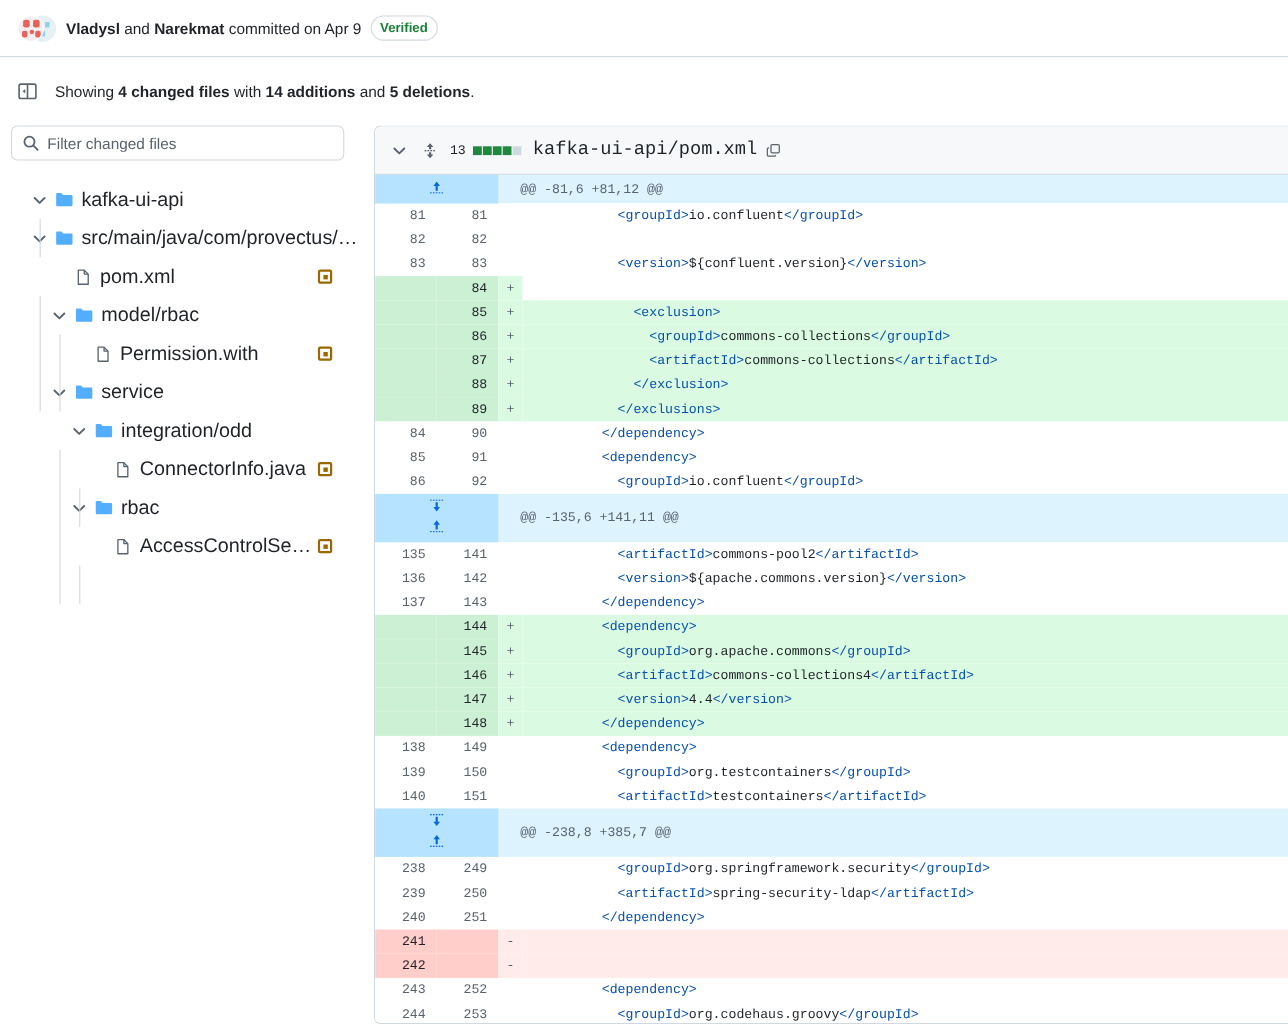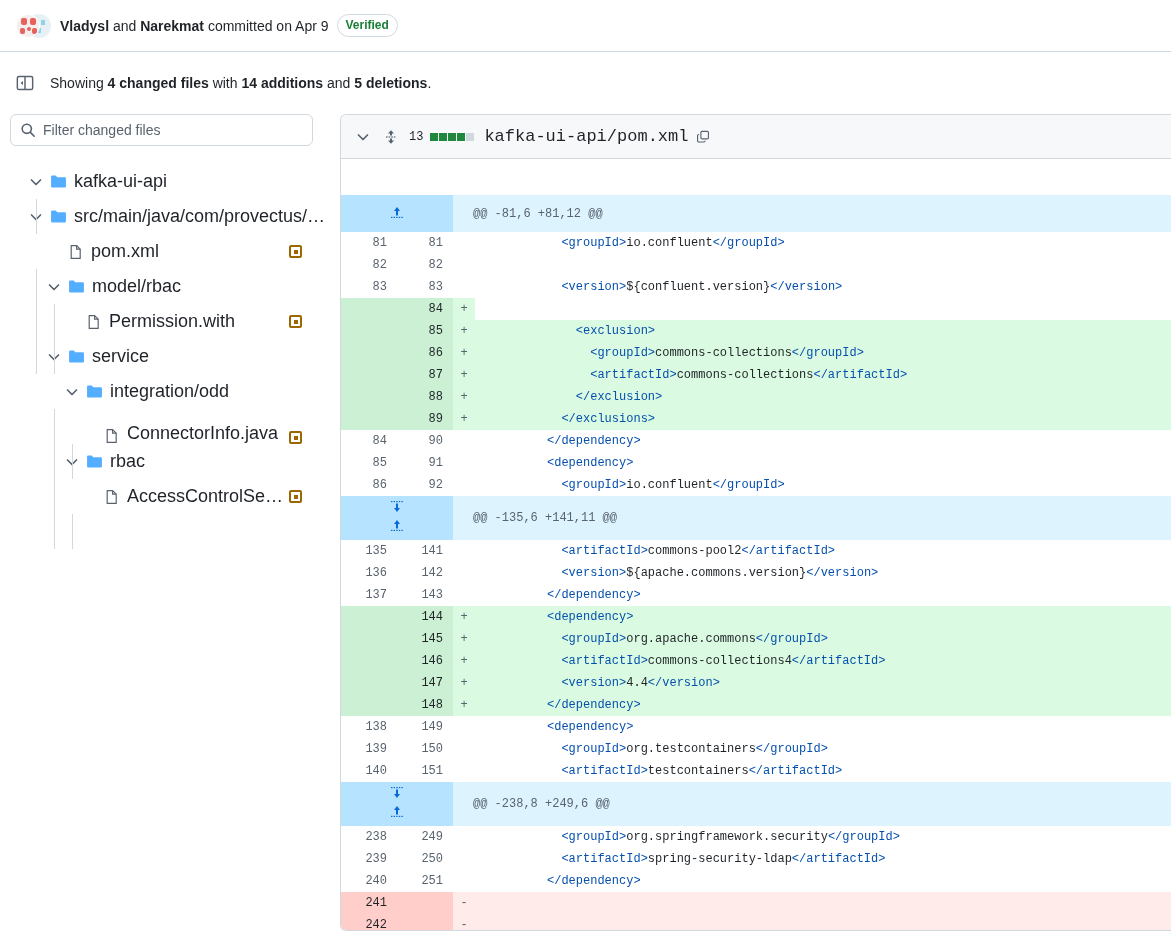--- a/index.html
+++ b/index.html
@@ -214,21 +214,21 @@
   .drow.del .ln { background: #ffcecb; color: #1f2328; }
   .drow.del .marker, .drow.del .code { background: #ffebe9; }
 
   
   .hunk {
     display: flex;
     font-family: "Liberation Mono", monospace;
     font-size: 12px;
     background: #ddf4ff;
   }
-  .hunk.h1 { height: 37px; margin-top: 36px; }
+  .hunk.h1 { height: 26px; }
   .hunk.h2 { height: 44px; }
   .hunk-btn {
     width: 112px;
     flex: none;
     background: #b6e3ff;
     display: flex;
     flex-direction: column;
     align-items: center;
     justify-content: center;
     color: #0969da;
@@ -349,21 +349,21 @@
         </div>
         <div class="trow" style="padding-left: 54px;">
           <span class="chev"><svg viewBox="0 0 16 16" fill="none" stroke="currentColor" stroke-width="1.7">
               <path d="M3.5 6 L8 10.5 L12.5 6" stroke-linecap="round" stroke-linejoin="round"></path>
             </svg></span>
           <span class="folder-icon"><svg viewBox="0 0 16 16" fill="#54aeff">
               <path d="M1 3.4a1 1 0 0 1 1-1h3.4l1.4 1.6H14a1 1 0 0 1 1 1v7.6a1 1 0 0 1-1 1H2a1 1 0 0 1-1-1z"></path>
             </svg></span>
           <span class="tlabel">integration/odd</span>
         </div>
-        <div class="trow" style="padding-left: 72px; align-items: flex-end;">
+        <div class="trow" style="padding-left: 72px;">
           <span class="chev-sp"></span>
           <span class="file-icon"><svg viewBox="0 0 16 16" fill="none" stroke="currentColor" stroke-width="1.2">
               <path d="M3.2 1.6h5.4l3.6 3.6v9.2H3.2z" stroke-linejoin="round"></path>
               <path d="M8.6 1.6v3.6h3.6" stroke-linejoin="round"></path>
             </svg></span>
           <span class="tlabel">ConnectorInfo.java</span>
           <span class="status-box"></span>
         </div>
         <div class="trow" style="padding-left: 54px;">
           <span class="chev"><svg viewBox="0 0 16 16" fill="none" stroke="currentColor" stroke-width="1.7">
@@ -609,21 +609,21 @@
               </svg></span>
             <span><svg viewBox="0 0 14 12" fill="currentColor">
                 <path d="M7 1 L10 5 H8 V9.4 H6 V5 H4 Z"></path>
                 <rect x="1" y="10.8" width="1.4" height="1.2"></rect>
                 <rect x="3.6" y="10.8" width="1.4" height="1.2"></rect>
                 <rect x="6.2" y="10.8" width="1.4" height="1.2"></rect>
                 <rect x="8.8" y="10.8" width="1.4" height="1.2"></rect>
                 <rect x="11.4" y="10.8" width="1.4" height="1.2"></rect>
               </svg></span>
           </span>
-          <span class="hunk-text">@@ -238,8 +249,6 @@</span>
+          <span class="hunk-text">@@ -238,8 +385,7 @@</span>
         </div>
         <div class="drow ctx">
           <span class="ln">238</span>
           <span class="ln">249</span>
           <span class="marker"></span>
           <span class="code"><span class="t">            &lt;groupId&gt;</span><span class="v">org.springframework.security</span><span class="t">&lt;/groupId&gt;</span></span>
         </div>
         <div class="drow ctx">
           <span class="ln">239</span>
           <span class="ln">250</span>

